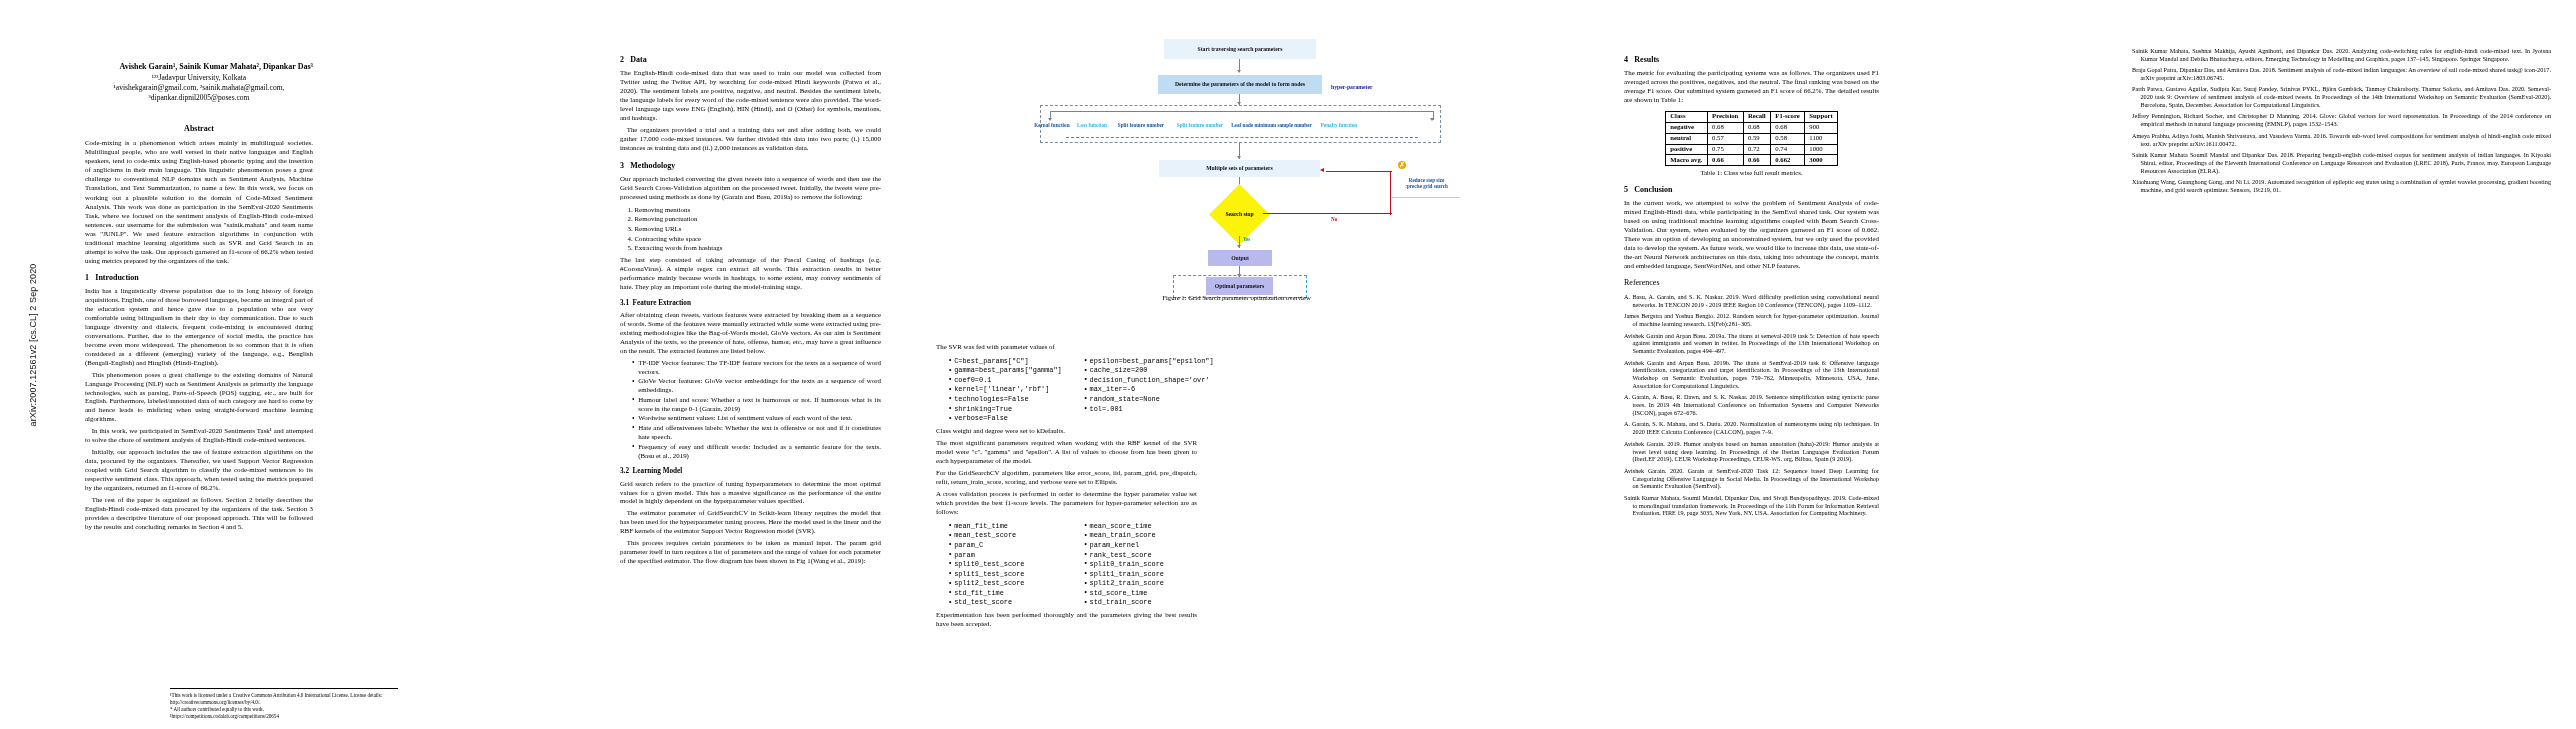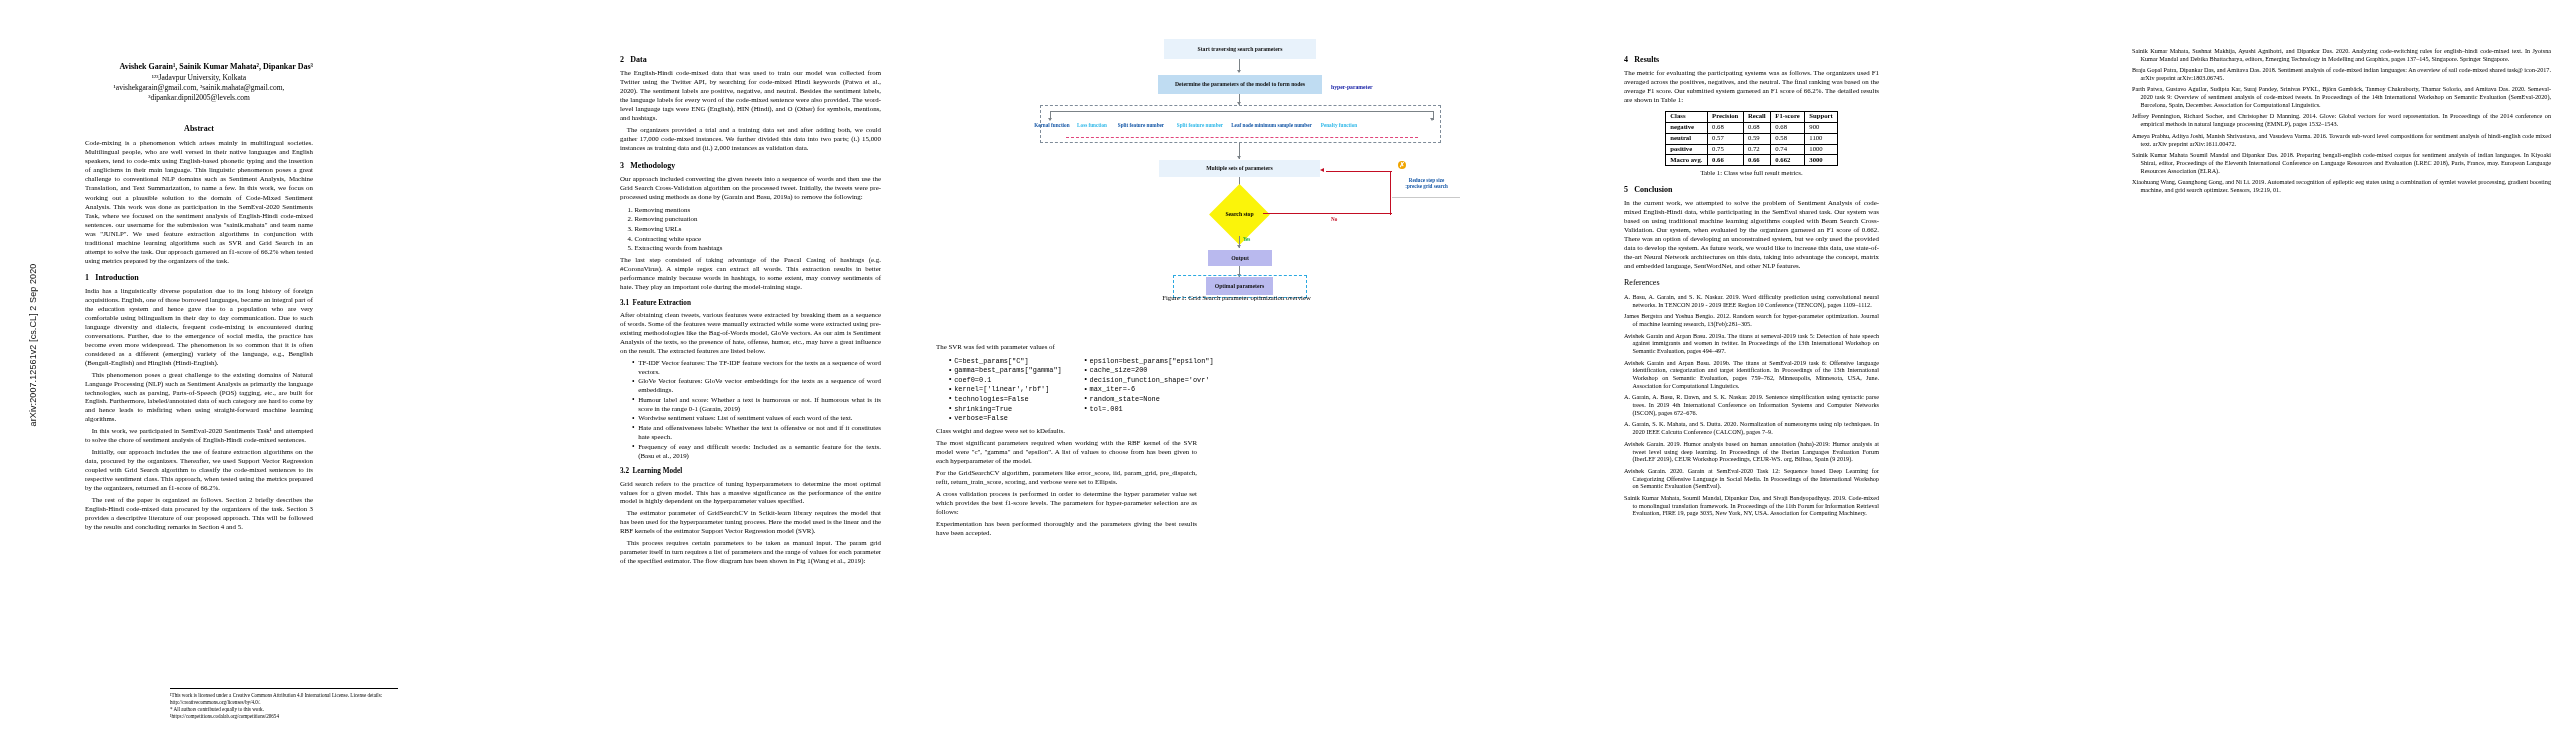--- a/index.html
+++ b/index.html
@@ -228,21 +228,21 @@
 <div id="page">
 
   <div id="arxiv-stamp">arXiv:2007.12561v2  [cs.CL]  2 Sep 2020</div>
 
   <div class="col" id="col1">
 
     <div class="authors">Avishek Garain¹, Sainik Kumar Mahata², Dipankar Das³</div>
     <div class="affil">
       <div>¹²³Jadavpur University, Kolkata</div>
       <div>¹avishekgarain@gmail.com, ²sainik.mahata@gmail.com,</div>
-      <div>³dipankar.dipnil2005@levels.com</div>
+      <div>³dipankar.dipnil2005@poses.com</div>
     </div>
 
     <div class="abs-head">Abstract</div>
     <div class="abs-body">Code-mixing is a phenomenon which arises mainly in multilingual societies. Multilingual people, who are well versed in their native languages and English speakers, tend to code-mix using English-based phonetic typing and the insertion of anglicisms in their main language. This linguistic phenomenon poses a great challenge to conventional NLP domains such as Sentiment Analysis, Machine Translation, and Text Summarization, to name a few. In this work, we focus on working out a plausible solution to the domain of Code-Mixed Sentiment Analysis. This work was done as participation in the SemEval-2020 Sentiments Task, where we focused on the sentiment analysis of English-Hindi code-mixed sentences. our username for the submission was "sainik.mahata" and team name was "JUNLP". We used feature extraction algorithms in conjunction with traditional machine learning algorithms such as SVR and Grid Search in an attempt to solve the task. Our approach garnered an f1-score of 66.2% when tested using metrics prepared by the organizers of the task.</div>
 
     <div class="sec-h">
       <span class="num">1</span><span>Introduction</span>
     </div>
     <p>India has a linguistically diverse population due to its long history of foreign acquisitions. English, one of those borrowed languages, became an integral part of the education system and hence gave rise to a population who are very comfortable using bilingualism in their day to day communication. Due to such language diversity and dialects, frequent code-mixing is encountered during conversations. Further, due to the emergence of social media, the practice has become even more widespread. The phenomenon is so common that it is often considered as a different (emerging) variety of the language, e.g., Benglish (Bengali-English) and Hinglish (Hindi-English).</p>
     <p class="ind">This phenomenon poses a great challenge to the existing domains of Natural Language Processing (NLP) such as Sentiment Analysis as primarily the language technologies, such as parsing, Parts-of-Speech (POS) tagging, etc., are built for English. Furthermore, labeled/annotated data of such category are hard to come by and hence leads to misfiring when using straight-forward machine learning algorithms.</p>
@@ -393,20 +393,42 @@
         <li>random_state=None</li>
         <li>tol=.001</li>
       </ul>
     </div>
     <p>Class weight and degree were set to kDefaults.</p>
     <p>The most significant parameters required when working with the RBF kernel of the SVR model were "c", "gamma" and "epsilon". A list of values to choose from has been given to each hyperparameter of the model.</p>
     <p>For the GridSearchCV algorithm, parameters like error_score, iid, param_grid, pre_dispatch, refit, return_train_score, scoring, and verbose were set to Ellipsis.</p>
     <p>A cross validation process is performed in order to determine the hyper parameter value set which provides the best f1-score levels. The parameters for hyper-parameter selection are as follows:</p>
 
     <div class="twocolbul">
+      <ul class="bul mono">
+        <li>mean_fit_time</li>
+        <li>mean_test_score</li>
+        <li>param_C</li>
+        <li>param</li>
+        <li>split0_test_score</li>
+        <li>split1_test_score</li>
+        <li>split2_test_score</li>
+        <li>std_fit_time</li>
+        <li>std_test_score</li>
+      </ul>
+      <ul class="bul mono">
+        <li>mean_score_time</li>
+        <li>mean_train_score</li>
+        <li>param_kernel</li>
+        <li>rank_test_score</li>
+        <li>split0_train_score</li>
+        <li>split1_train_score</li>
+        <li>split2_train_score</li>
+        <li>std_score_time</li>
+        <li>std_train_score</li>
+      </ul>
     </div>
     <p>Experimentation has been performed thoroughly and the parameters giving the best results have been accepted.</p>
   </div>
 
   <div class="col" id="col4">
     <div class="sec-h">
       <span class="num">4</span><span>Results</span>
     </div>
     <p>The metric for evaluating the participating systems was as follows. The organizers used F1 averaged across the positives, negatives, and the neutral. The final ranking was based on the average F1 score. Our submitted system garnered an F1 score of 66.2%. The detailed results are shown in Table 1:</p>
 

